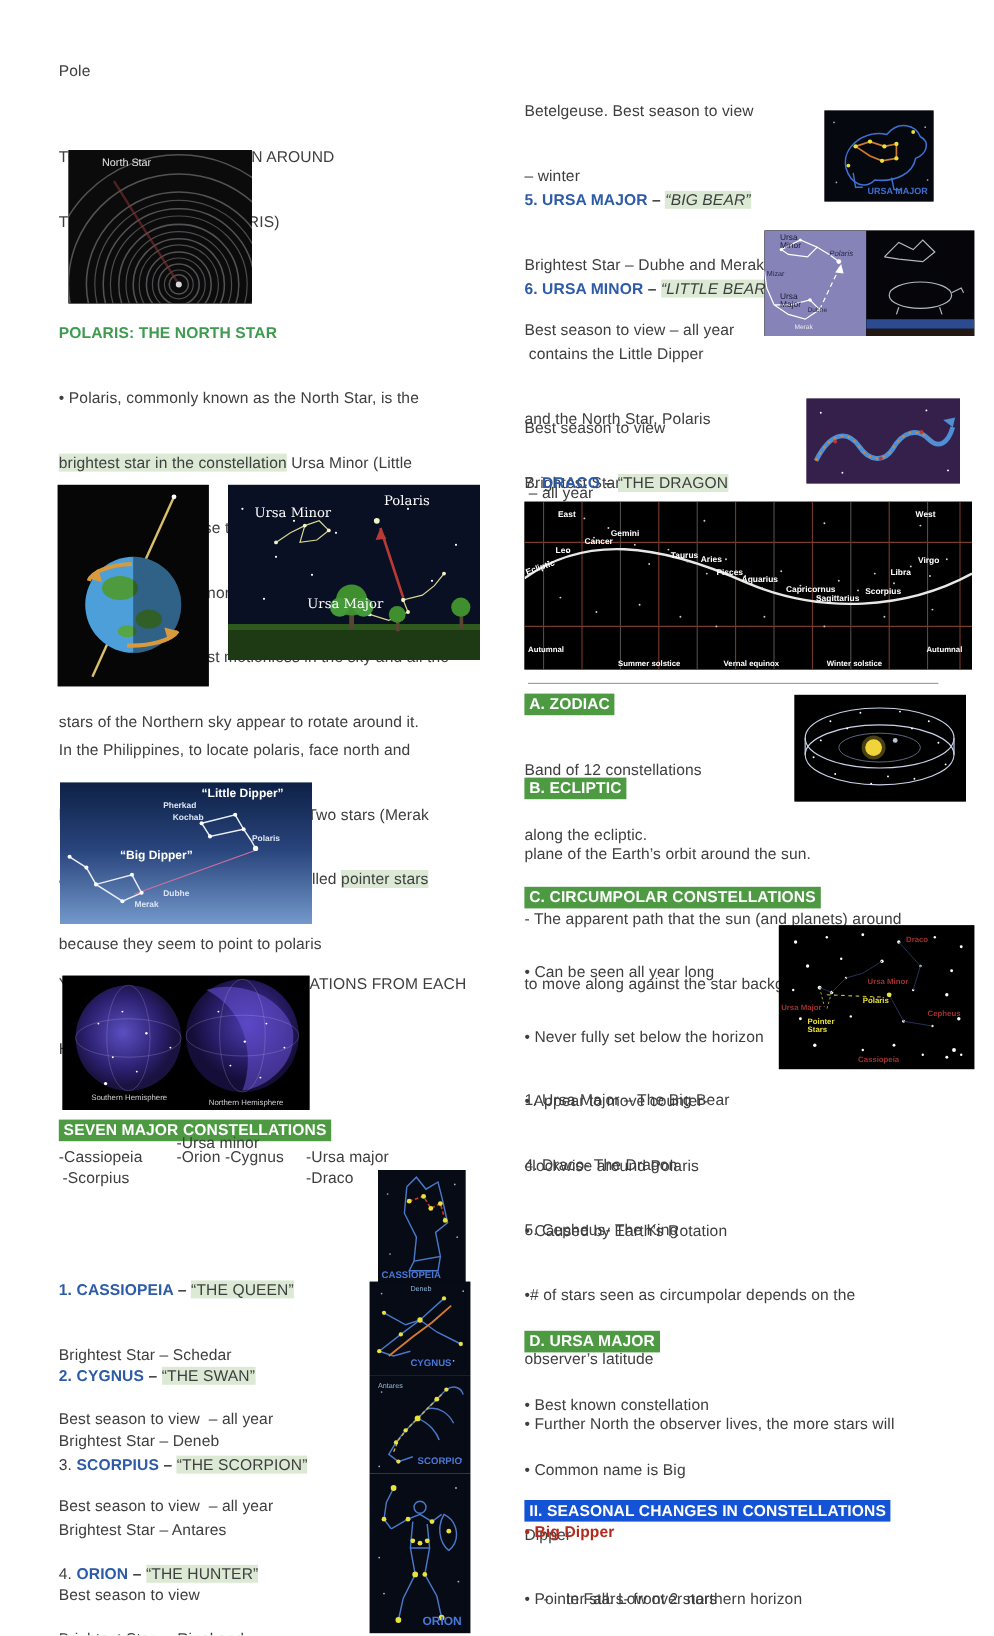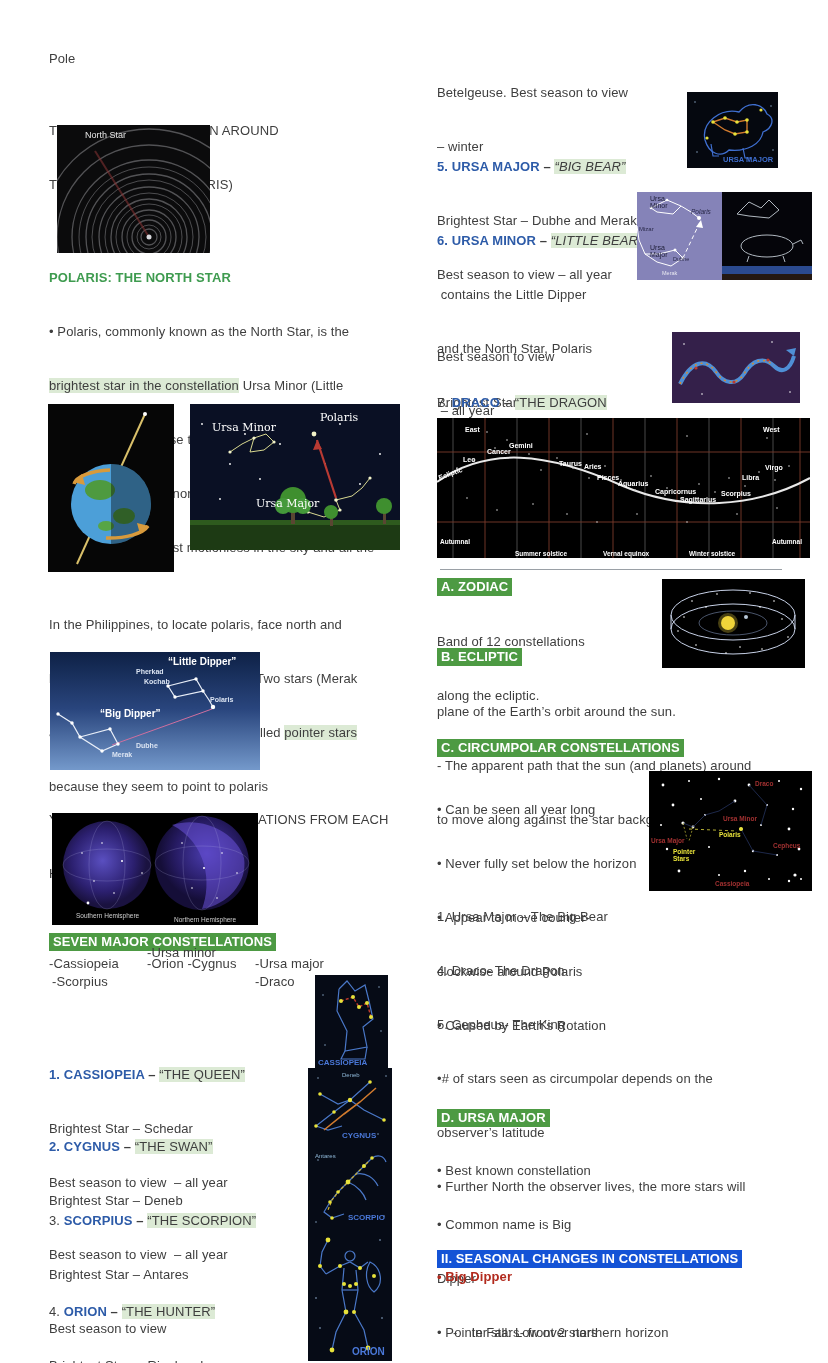--- a/index.html
+++ b/index.html
@@ -64,20 +64,21 @@
   </div>
 
   <div class="t gh" style="left:49px;top:269px">POLARIS: THE NORTH STAR</div>
 
   <div class="t" style="left:49px;top:287px">
     <div class="ln">• Polaris, commonly known as the North Star, is the</div>
     <div class="ln"><span class="hl">brightest star in the constellation</span><span> Ursa Minor (Little</span></div>
     <div class="ln">Dipper). It is very close to the North Celestial Pole,</div>
     <div class="ln">making it the current northern pole star.</div>
     <div class="ln">• Polaris stands almost motionless in the sky and all the</div>
+    <div class="ln">stars of the Northern sky appear to rotate around it.</div>
   </div>
 
   <div class="img" style="left:48px;top:404px;width:126px;height:168px;background:#060606">
     <svg width="126" height="168" viewBox="0 0 126 168">
       <rect width="126" height="168" fill="#060606"></rect>
       <line x1="97" y1="10" x2="29" y2="160" stroke="#d9c06a" stroke-width="2"></line>
       <circle cx="97" cy="10" r="2" fill="#fff"></circle>
       <circle cx="63" cy="100" r="40" fill="#4c9fd8"></circle>
       <ellipse cx="52" cy="86" rx="15" ry="10" fill="#4e9a3f"></ellipse>
       <ellipse cx="76" cy="112" rx="11" ry="8" fill="#4e9a3f"></ellipse>

